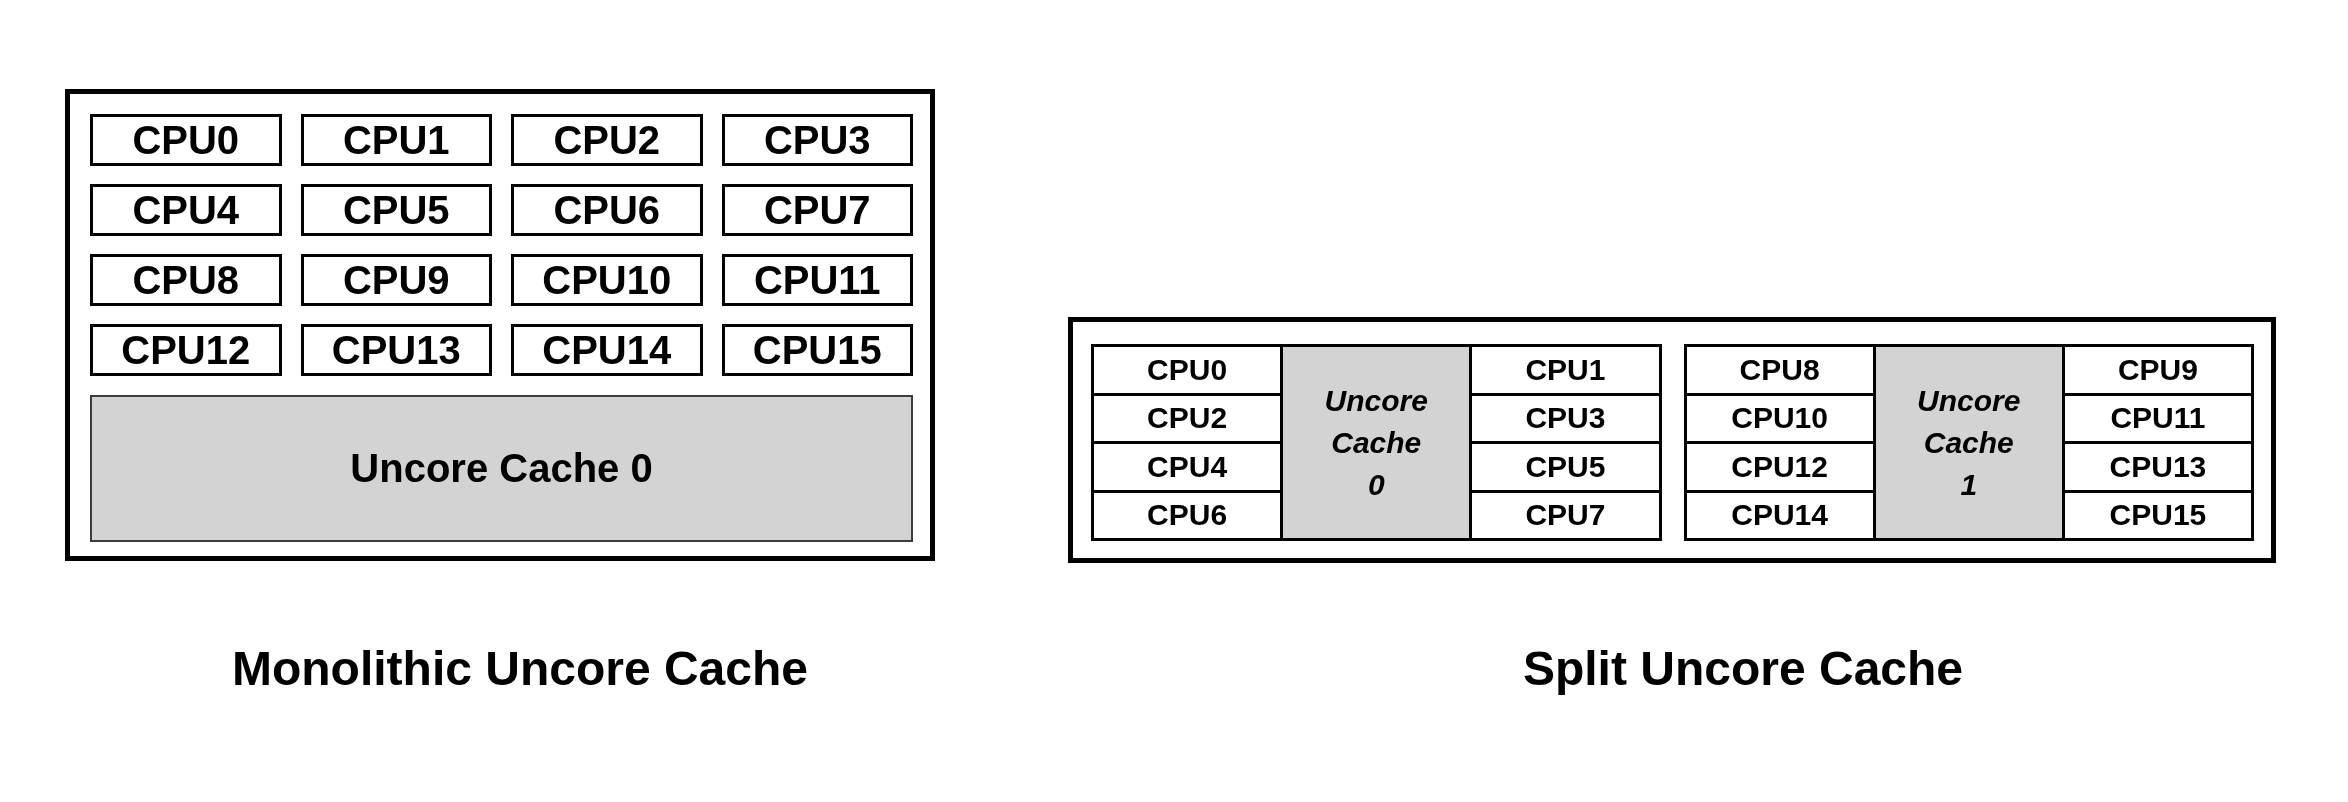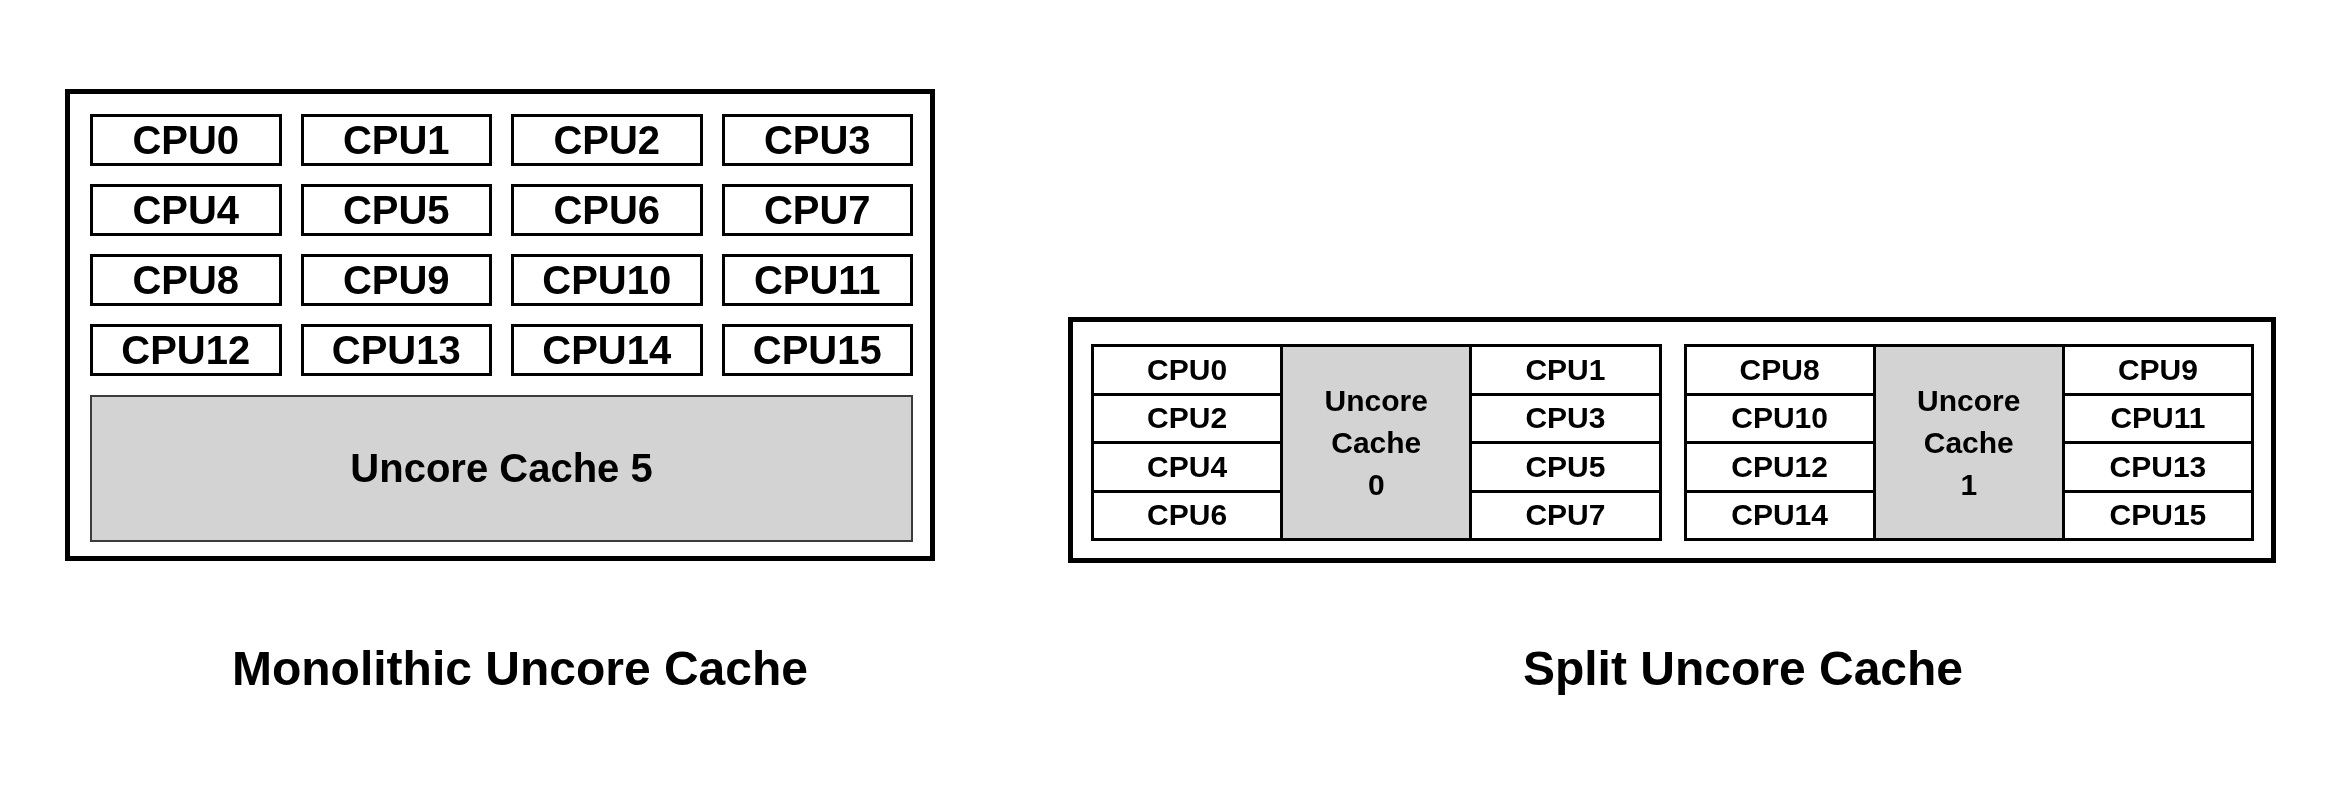--- a/index.html
+++ b/index.html
@@ -107,20 +107,21 @@
     border: 3px solid #000000;
     box-sizing: border-box;
     background: #d3d3d3;
     display: flex;
     flex-direction: column;
     align-items: center;
     justify-content: center;
     font-size: 30px;
     line-height: 42px;
     text-align: center;
+    font-style: italic;
   }
 
   
   .caption {
     position: absolute;
     top: 641px;
     font-size: 48px;
     line-height: 56px;
     text-align: center;
     font-weight: bold;
@@ -147,21 +148,21 @@
       <div class="cpu-box">CPU8</div>
       <div class="cpu-box">CPU9</div>
       <div class="cpu-box">CPU10</div>
       <div class="cpu-box">CPU11</div>
       <div class="cpu-box">CPU12</div>
       <div class="cpu-box">CPU13</div>
       <div class="cpu-box">CPU14</div>
       <div class="cpu-box">CPU15</div>
     </div>
     <div class="mono-cache">
-      <span>Uncore Cache 5</span>
+      <span>Uncore Cache 0</span>
     </div>
   </div>
 
   <div class="split-box">
 
     <div class="split-group">
       <div class="split-col even">
         <div class="split-cell">CPU0</div>
         <div class="split-cell">CPU2</div>
         <div class="split-cell">CPU4</div>

